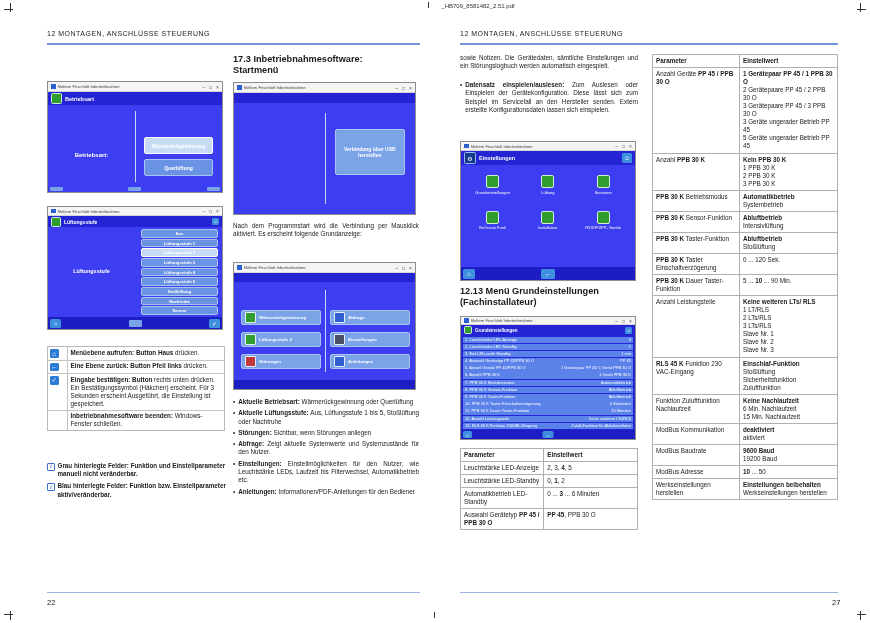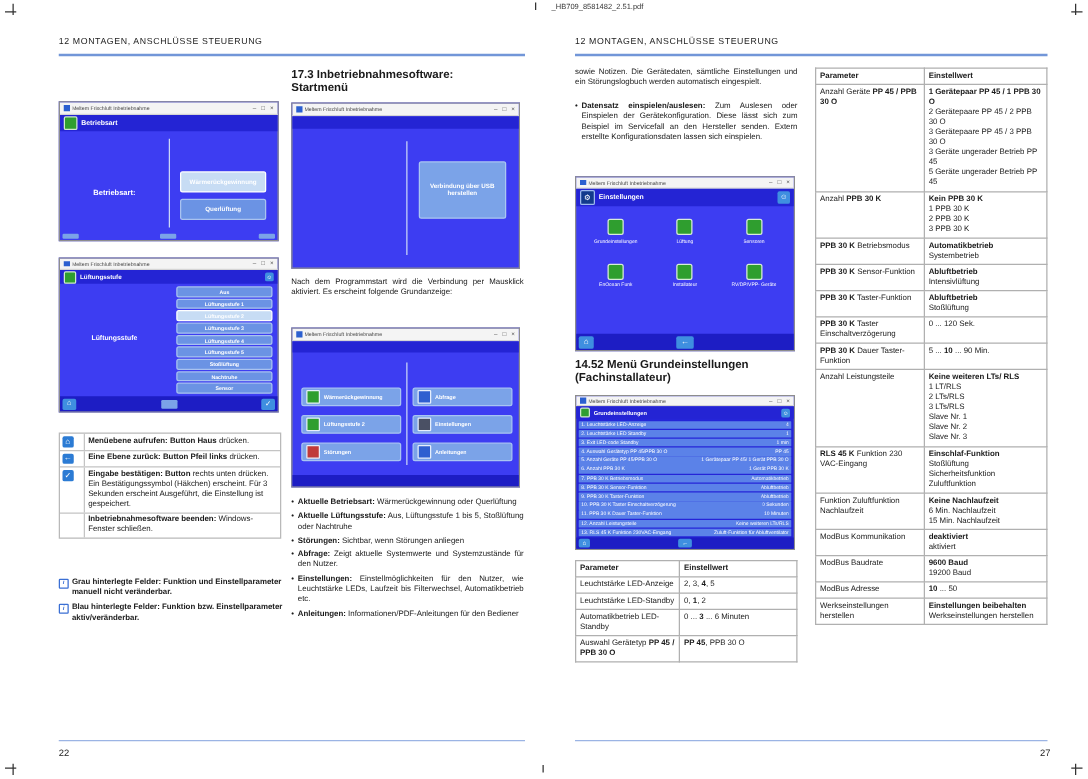--- a/index.html
+++ b/index.html
@@ -397,21 +397,21 @@
               <div class="glabel">RV/DP/VPP- Geräte</div>
             </div>
           </div>
       </div>
       <div class="bottombar">
         <span class="cbtn">⌂</span>
         <span class="cbtn center">←</span>
       </div>
     </div>
 
-    <div class="h2" style="position:absolute;top:232px;left:0;width:165px;">14.52 Menü Grundeinstellungen (Fachinstallateur)</div>
+    <div class="h2" style="position:absolute;top:232px;left:0;width:165px;">12.13 Menü Grundeinstellungen (Fachinstallateur)</div>
 
     <div class="win" id="shot6">
       <div class="win-tb">
         <span class="wicon"></span>
         <span class="wtitle">Meltem Frischluft Inbetriebnahme</span>
         <span class="wctl">
             <span>–</span>
             <span>□</span>
             <span>×</span>
           </span>

